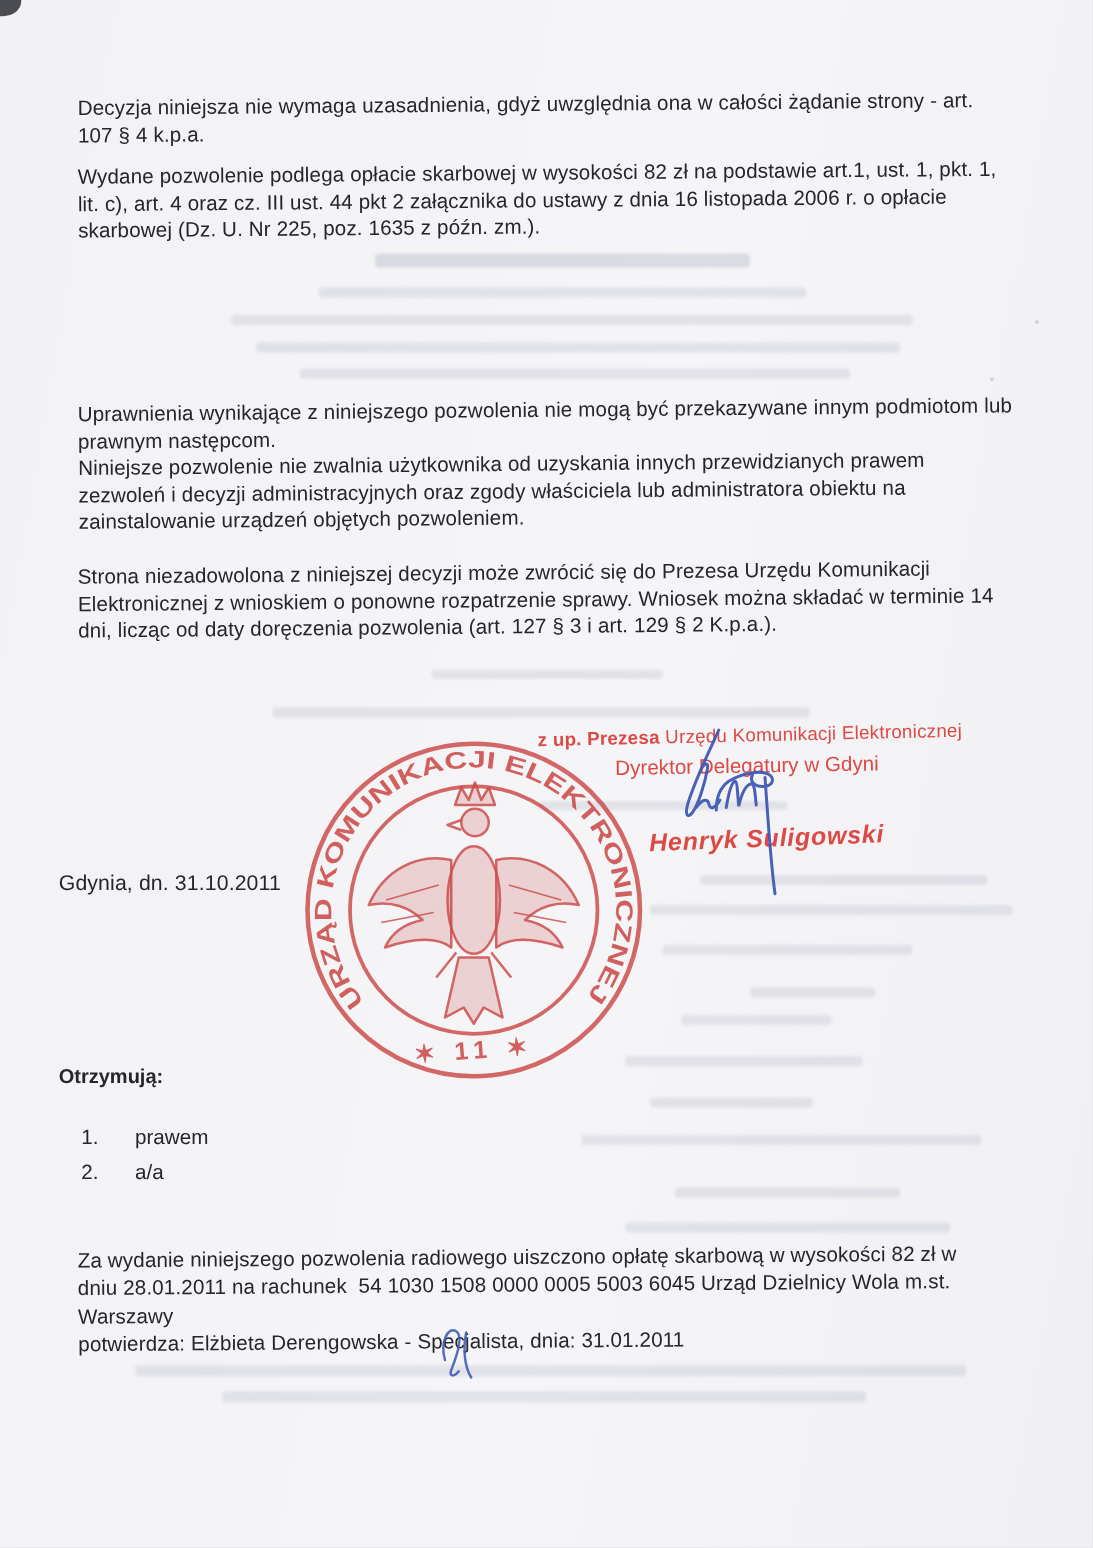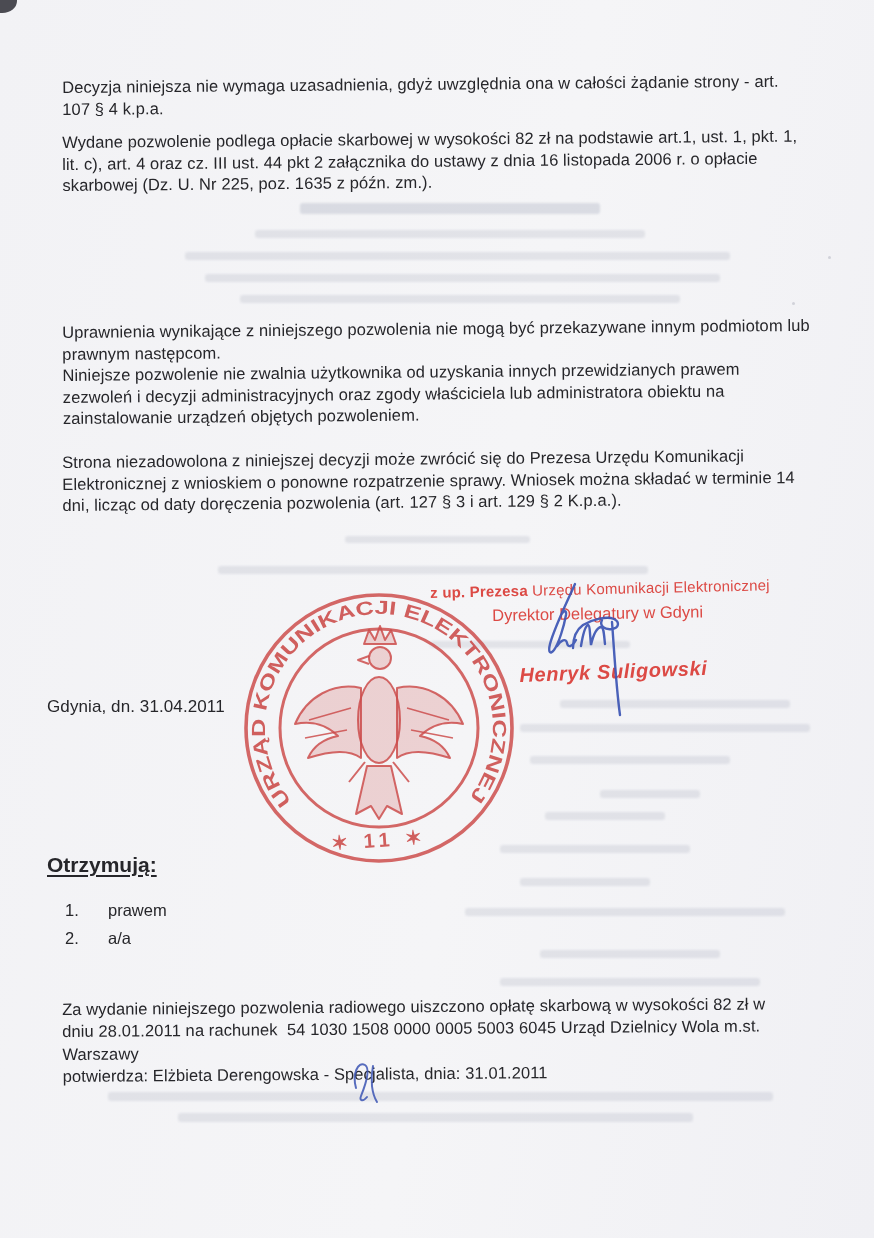--- a/index.html
+++ b/index.html
@@ -14,21 +14,21 @@
     white-space:pre-wrap;color:#26262a;
   }
   .tilt1{transform:rotate(-0.5deg);transform-origin:left top;}
   .tilt2{transform:rotate(-0.55deg);transform-origin:left top;}
   .place-date{font-size:17px;}
   .red{color:#dc4a45;}
   .onbehalf{font-size:15px;letter-spacing:.2px;transform:rotate(-1.3deg);transform-origin:left top;}
   .onbehalf b{font-weight:700;}
   .dirline{font-size:16.5px;transform:rotate(-1deg);transform-origin:left top;}
   .signer{font-size:20px;font-style:italic;font-weight:700;letter-spacing:.6px;transform:rotate(-2.2deg);transform-origin:left top;}
-  .recv-head{font-size:21px;font-weight:700;text-decoration:underline;text-underline-offset:3px;}
+  .recv-head{font-size:16px;font-weight:700;text-underline-offset:3px;}
   .recv-row{display:flex;font-size:16.5px;}
   .recv-num{width:43px;}
   
   .g{position:absolute;background:rgba(148,153,175,.20);border-radius:3px;filter:blur(1.3px);}
   .g2{background:rgba(148,153,175,.28);}
   .corner-artifact{position:absolute;left:-4px;top:-4px;width:21px;height:17px;background:#4b4b52;border-radius:0 0 70% 0;}
   .speck{position:absolute;width:3px;height:3px;border-radius:50%;background:rgba(110,115,135,.25);}
   svg text{font-family:"Liberation Sans",sans-serif;}
 </style>
 </head>
@@ -91,21 +91,21 @@
   <svg class="abs" style="left:540px;top:578px;" width="120" height="150" viewBox="0 0 120 150">
     <g fill="none" stroke="#3c55b4" stroke-width="2.4" stroke-linecap="round" opacity="0.92">
       <path d="M35,6 C28,22 15,48 10,66 C8,74 10,77 14,72 C19,65 24,48 26,37 C27,30 22,33 19,42"></path>
       <path d="M17,68 C21,62 26,60 27,65 C28,70 32,69 36,62"></path>
       <path d="M41,68 C43,56 45,48 48,47 C50,47 50,58 51,67 C53,58 56,50 61,49 C64,49 64,58 65,66"></path>
       <path d="M33,70 C33,60 36,52 43,47 C53,41 67,38 74,41 C80,44 79,50 72,51 C65,52 59,48 62,42"></path>
       <path d="M72,44 C74,70 76,108 80,137"></path>
     </g>
   </svg>
 
-  <div class="abs txt place-date" style="left:47px;top:696px;">Gdynia, dn. 31.04.2011</div>
+  <div class="abs txt place-date" style="left:47px;top:696px;">Gdynia, dn. 31.10.2011</div>
 
   <svg class="abs" style="left:239px;top:588px;opacity:.92;" width="280" height="280" viewBox="0 0 280 280">
     <defs>
       <path id="ringPath" d="M 52.7 213.3 A 114 114 0 1 1 227.3 213.3"></path>
     </defs>
     <circle cx="140" cy="140" r="133" fill="none" stroke="#c9403e" stroke-width="3.6" stroke-opacity=".85"></circle>
     <circle cx="140" cy="140" r="99" fill="none" stroke="#c9403e" stroke-width="3" stroke-opacity=".85"></circle>
     <text font-size="19" font-weight="bold" fill="#c9403e" fill-opacity=".9">
       <textPath href="#ringPath" startOffset="0" textLength="512" lengthAdjust="spacingAndGlyphs">URZĄD KOMUNIKACJI ELEKTRONICZNEJ</textPath>
     </text>

